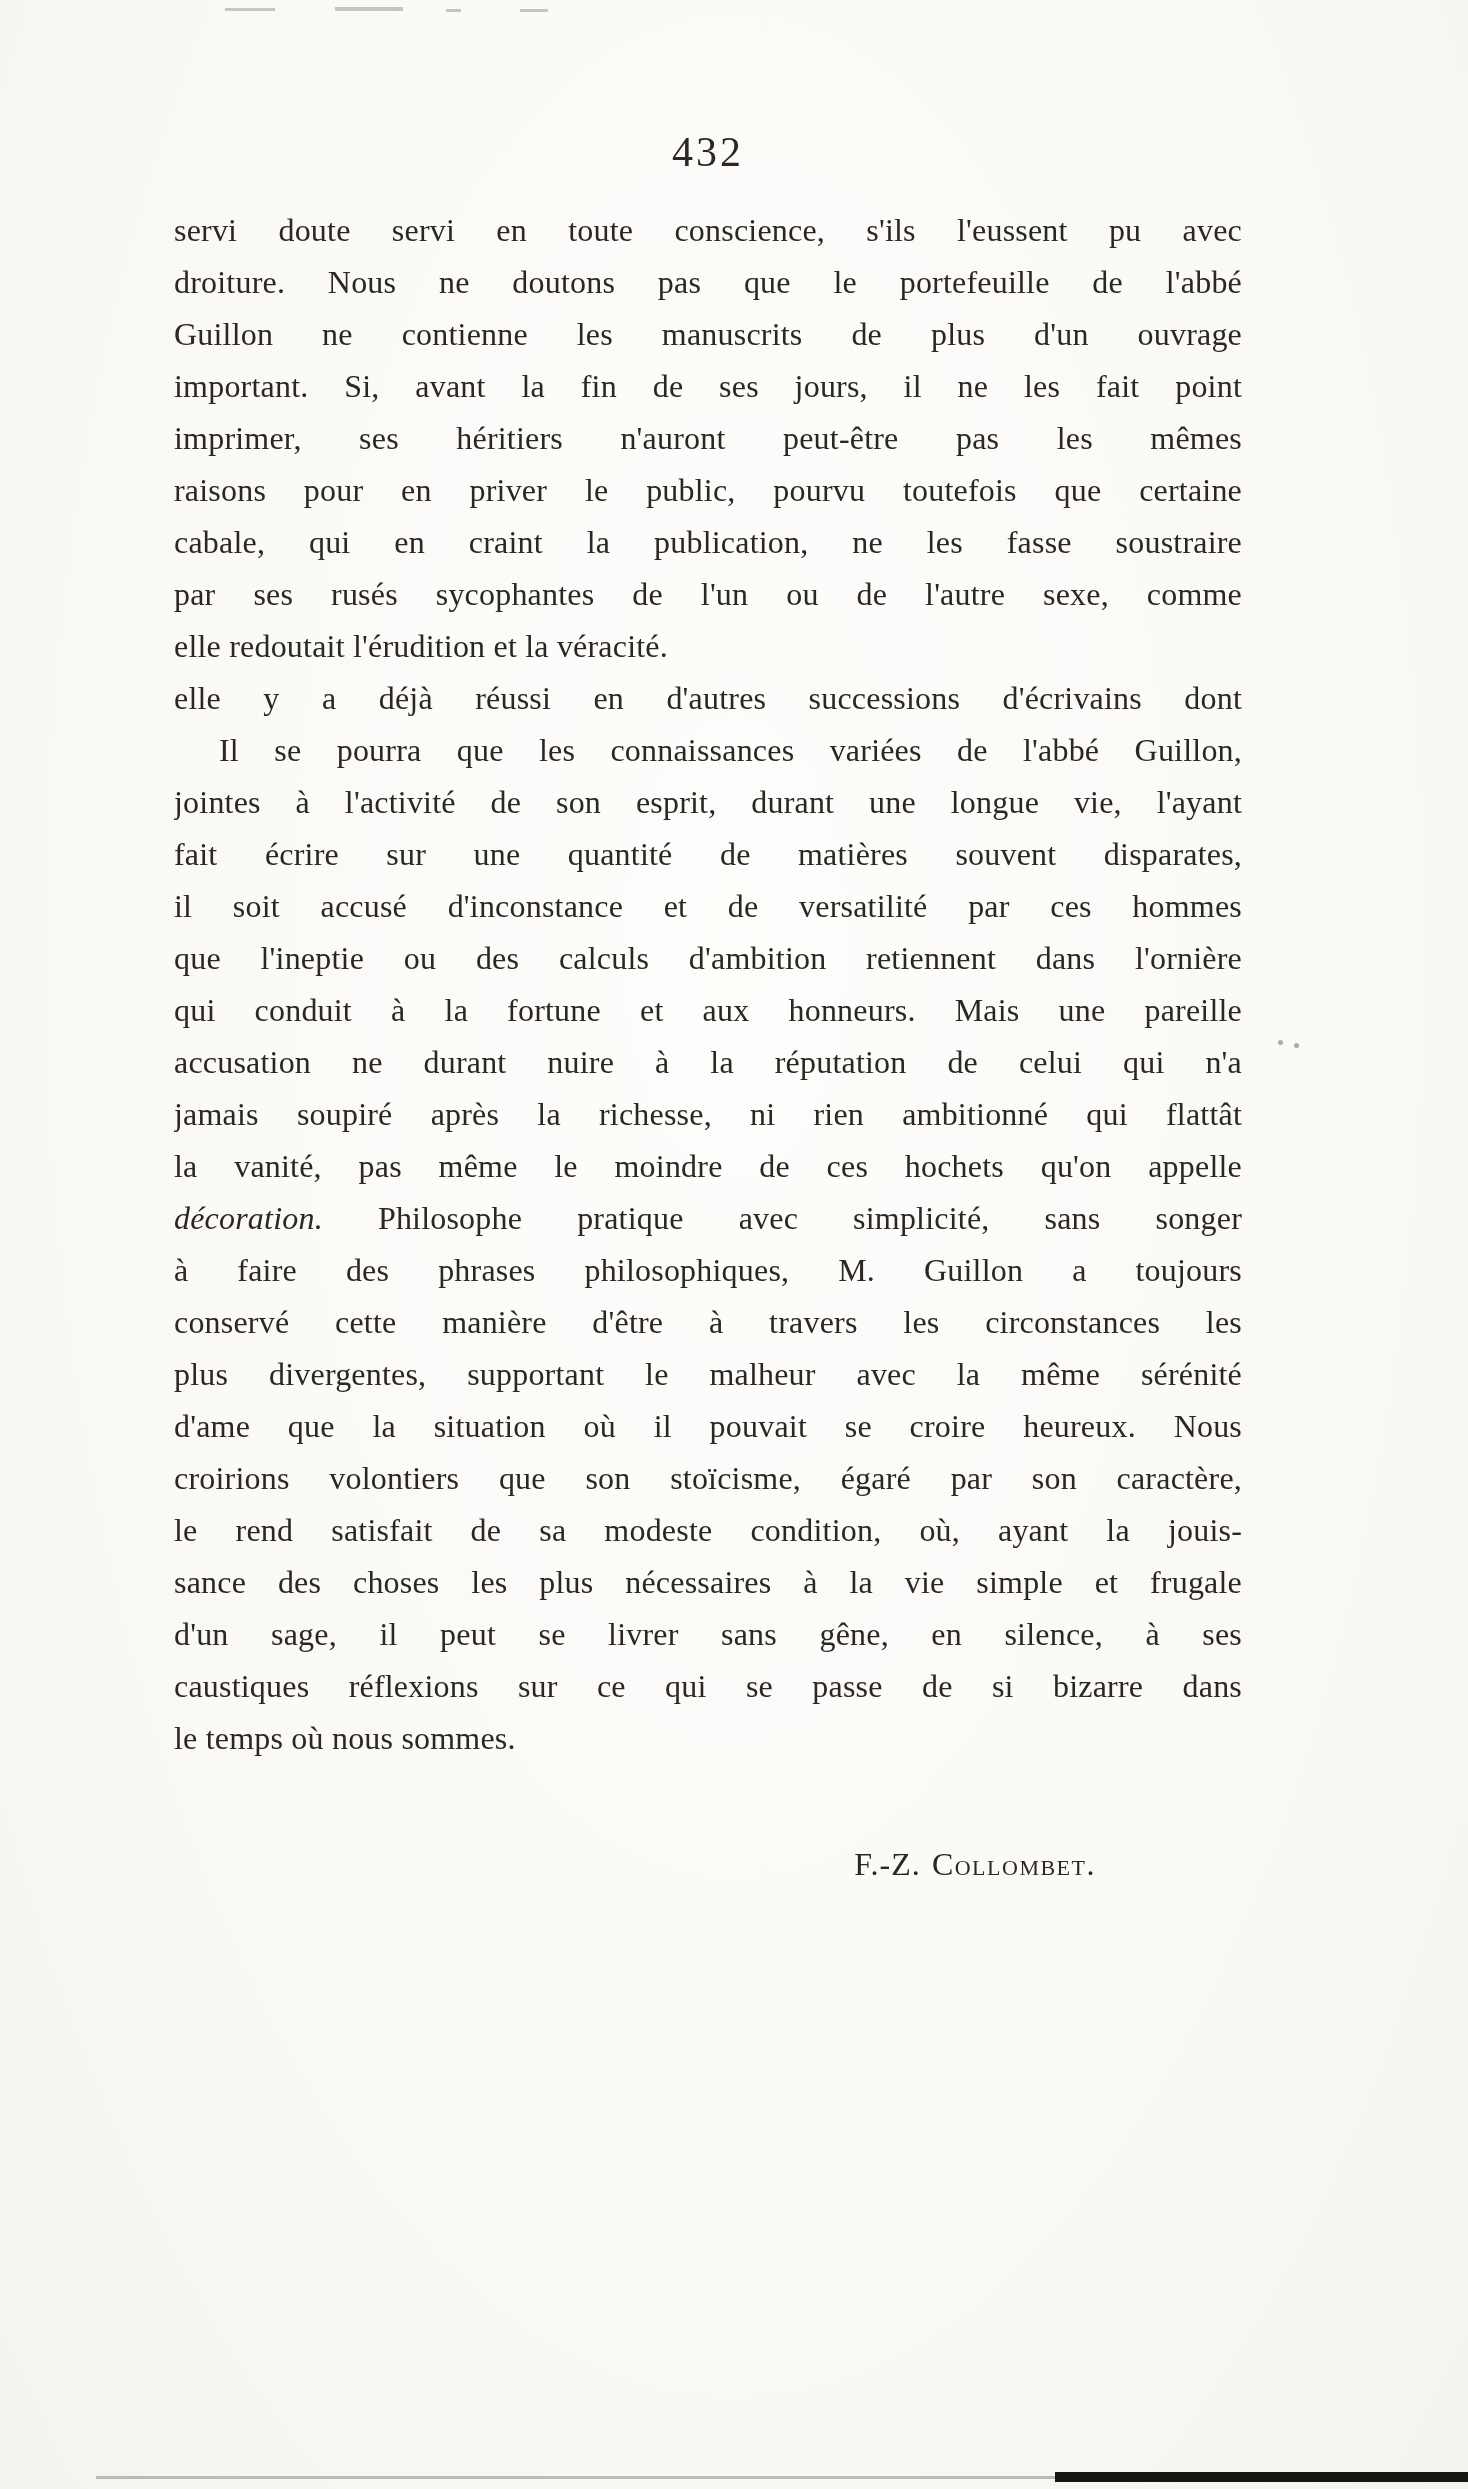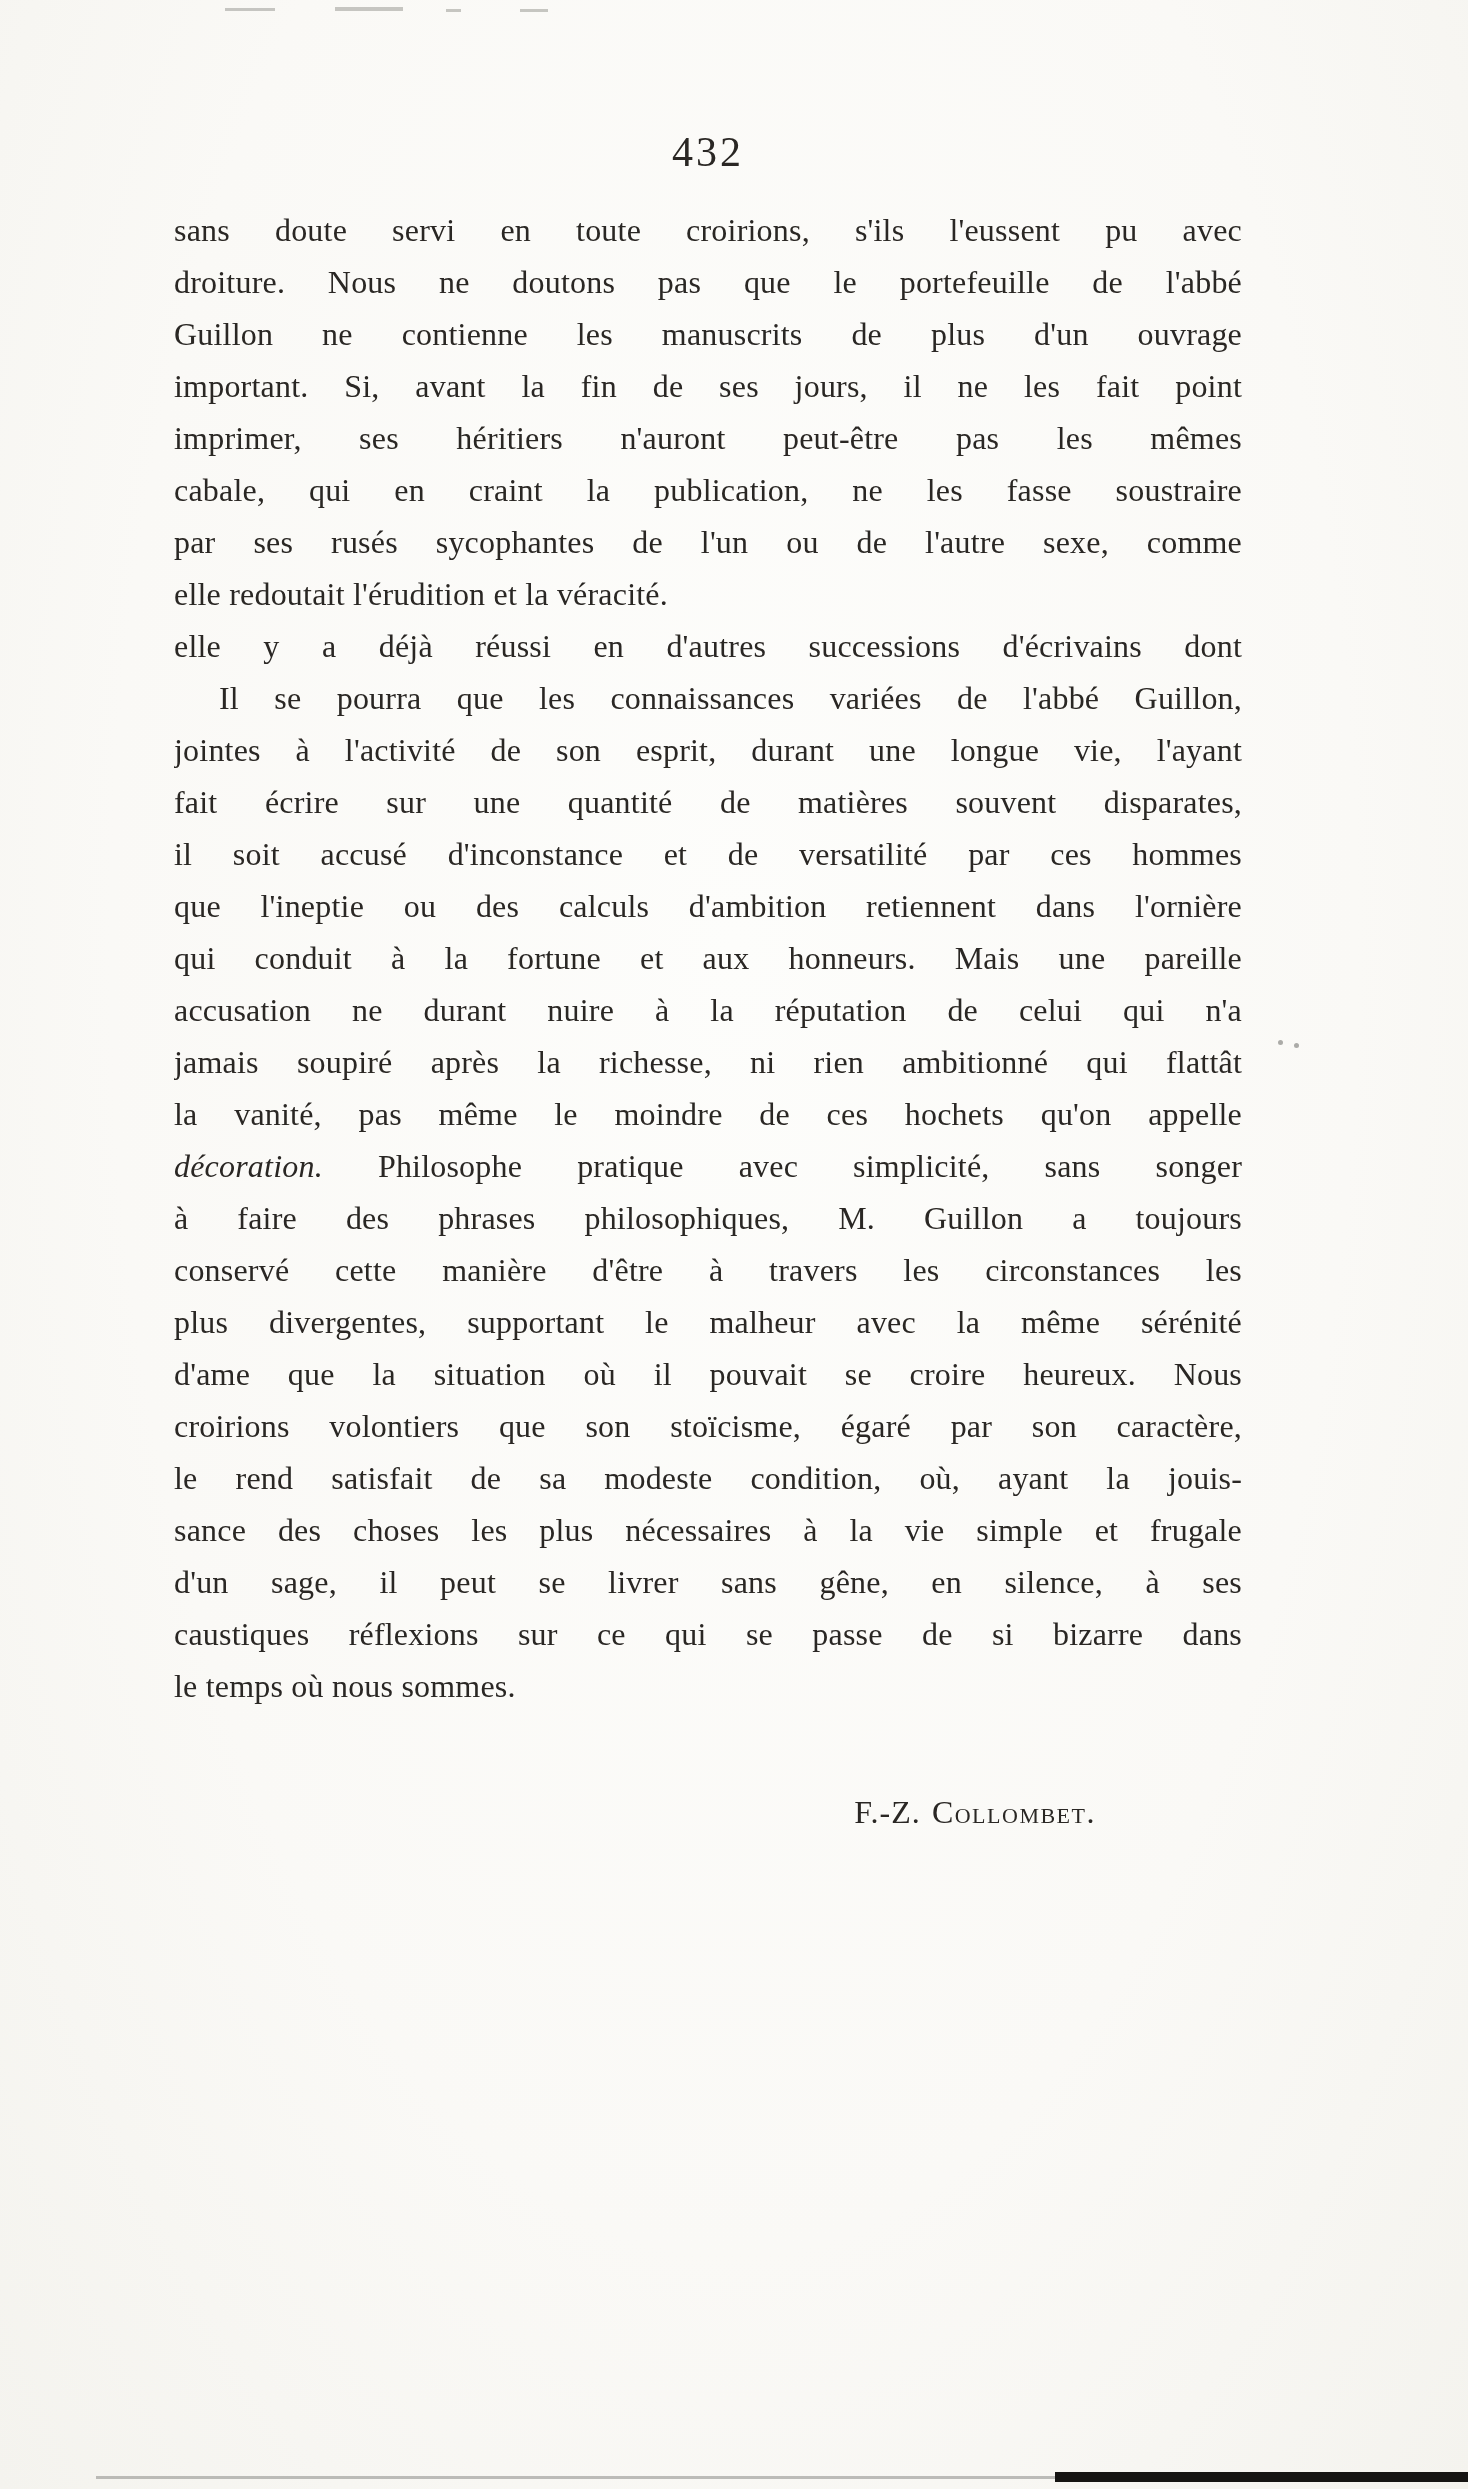--- a/index.html
+++ b/index.html
@@ -109,25 +109,26 @@
   <span class="artifact dash-1"></span>
   <span class="artifact dash-2"></span>
   <span class="artifact dash-3"></span>
   <span class="artifact dash-4"></span>
 
   <div class="page-number">432</div>
 
   <div class="text-block">
     <div>
         <div class="paragraph">
-          <div class="pline j"><span>sans doute servi en toute croirions, s'ils l'eussent pu avec</span></div>
+          <div class="pline j"><span>servi doute servi en toute conscience, s'ils l'eussent pu avec</span></div>
           <div class="pline j"><span>droiture. Nous ne doutons pas que le portefeuille de l'abbé</span></div>
           <div class="pline j"><span>Guillon ne contienne les manuscrits de plus d'un ouvrage</span></div>
           <div class="pline j"><span>important. Si, avant la fin de ses jours, il ne les fait point</span></div>
           <div class="pline j"><span>imprimer, ses héritiers n'auront peut-être pas les mêmes</span></div>
+          <div class="pline j"><span>raisons pour en priver le public, pourvu toutefois que certaine</span></div>
           <div class="pline j"><span>cabale, qui en craint la publication, ne les fasse soustraire</span></div>
           <div class="pline j"><span>par ses rusés sycophantes de l'un ou de l'autre sexe, comme</span></div>
           <div class="pline"><span>elle redoutait l'érudition et la véracité.</span></div>
           <div class="pline j"><span>elle y a déjà réussi en d'autres successions d'écrivains dont</span></div>
         </div>
         <div class="paragraph">
           <div class="pline j indent"><span>Il se pourra que les connaissances variées de l'abbé Guillon,</span></div>
           <div class="pline j"><span>jointes à l'activité de son esprit, durant une longue vie, l'ayant</span></div>
           <div class="pline j"><span>fait écrire sur une quantité de matières souvent disparates,</span></div>
           <div class="pline j"><span>il soit accusé d'inconstance et de versatilité par ces hommes</span></div>

